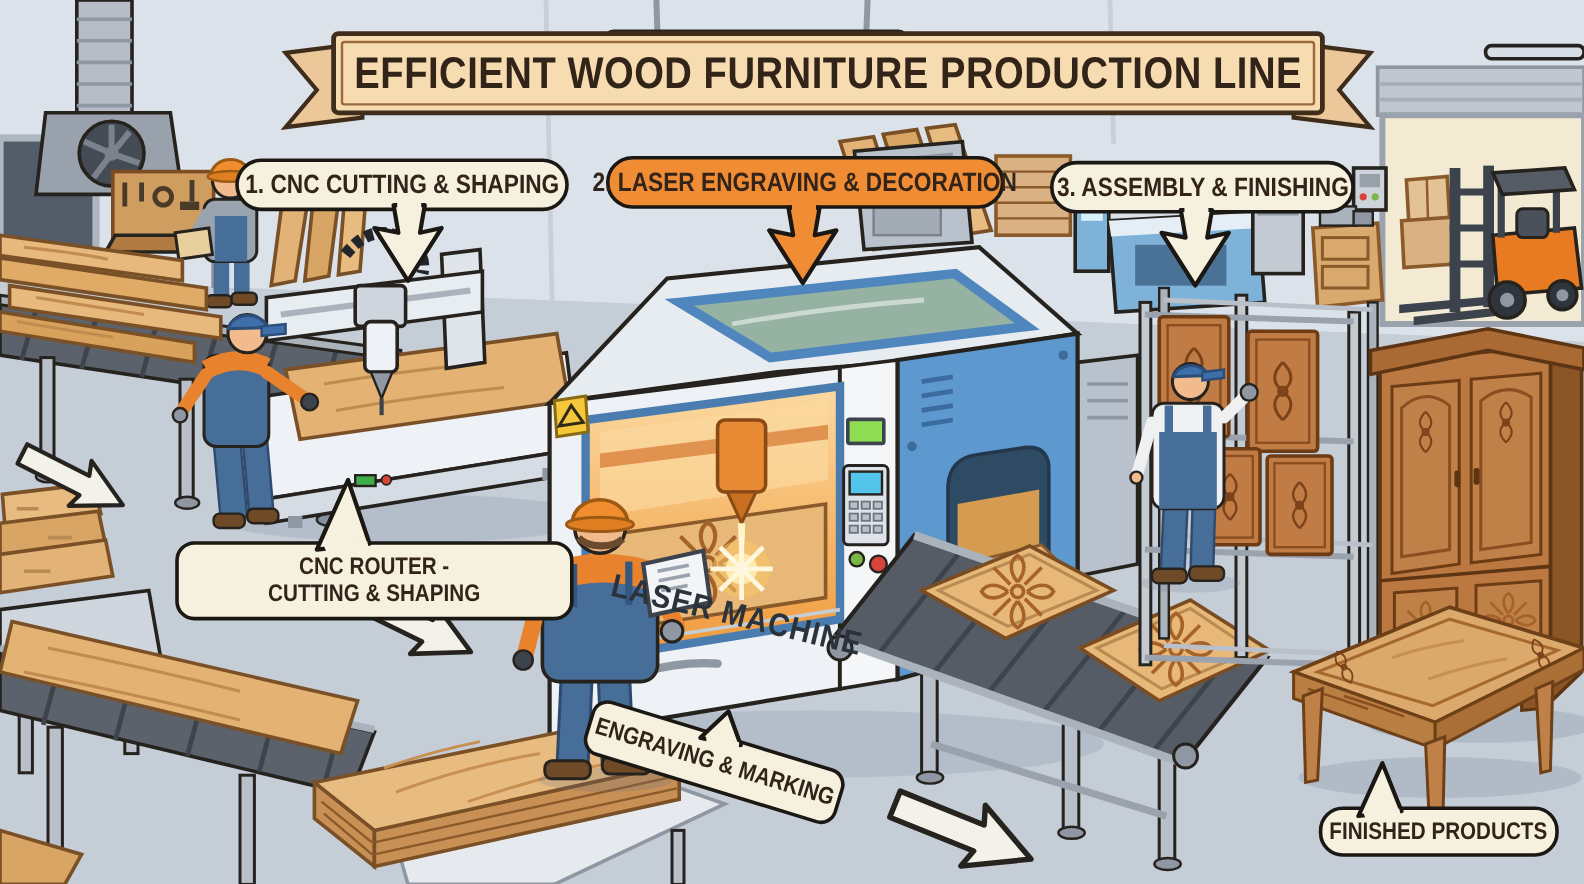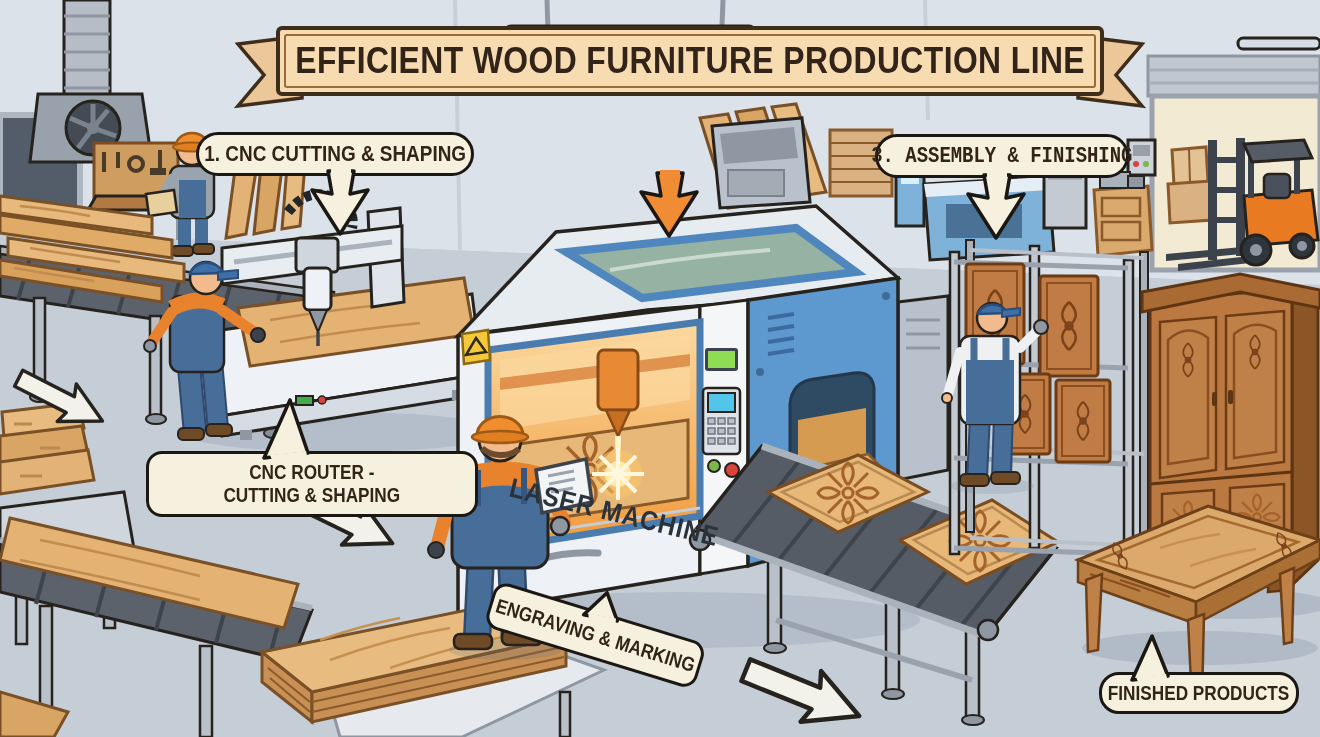--- a/index.html
+++ b/index.html
@@ -468,21 +468,24 @@
   <rect x="26" y="0" width="20" height="7" fill="#f08c34"></rect>
 </svg>
 <svg class="ptr" style="left:962px;top:172px;" width="70" height="70">
   <polygon points="22,3 48,3 44,26 62,22 34,66 6,22 26,26" fill="#f6f1de" stroke="#1b1814" stroke-width="3.5" stroke-linejoin="round"></polygon>
   <rect x="25" y="0" width="20" height="7" fill="#f6f1de"></rect>
 </svg>
 
 <div class="ov step" style="left:196px;top:132px;width:278px;text-align:center;">
   <span class="cond">1. CNC CUTTING &amp; SHAPING</span>
 </div>
-<div class="ov step" style="left:875px;top:134px;width:254px;font-family:Liberation Mono, monospace;">
+<div class="ov step hl" style="left:505px;top:130px;width:332px;">
+  <span class="cond">2. LASER ENGRAVING &amp; DECORATION</span>
+</div>
+<div class="ov step" style="left:875px;top:134px;width:254px;">
   <span class="cond">3. ASSEMBLY &amp; FINISHING</span>
 </div>
 
 <svg class="ptr" style="left:262px;top:398px;" width="50" height="62">
   <polygon points="28,2 2,60 46,55" fill="#f6f1de" stroke="#1b1814" stroke-width="3.5" stroke-linejoin="round"></polygon>
   <polygon points="8,57 44,53 46,62 10,62" fill="#f6f1de"></polygon>
 </svg>
 <div class="ov callout" style="left:146px;top:451px;width:332px;height:66px;text-align:center;">
   <span class="cond">CNC ROUTER -</span>
   <span class="cond">CUTTING &amp; SHAPING</span>

